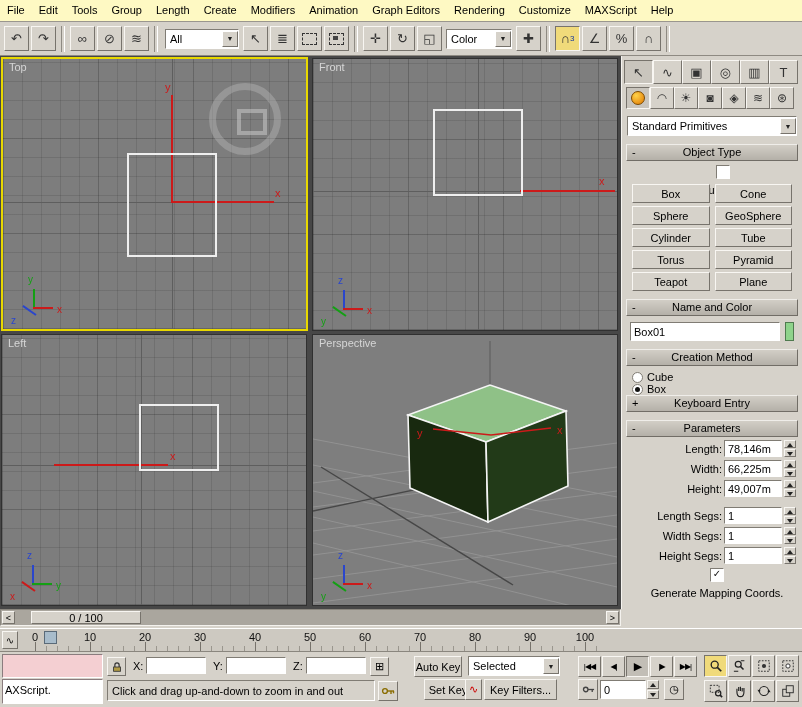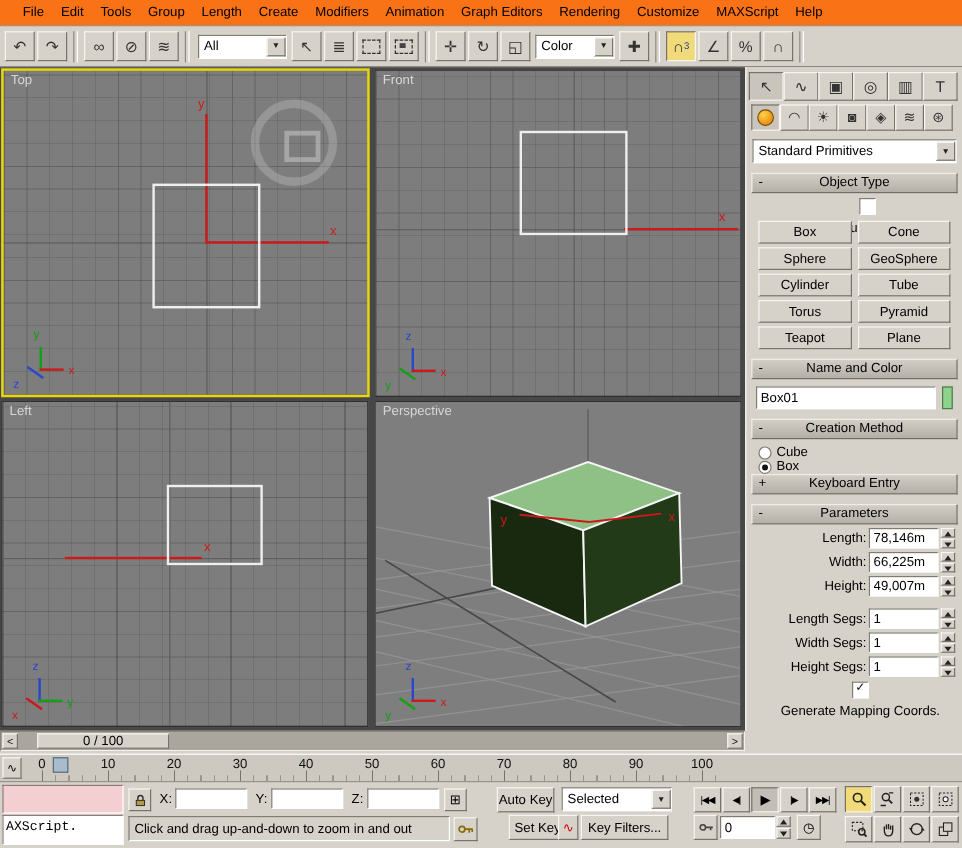--- a/index.html
+++ b/index.html
@@ -1,19 +1,19 @@
 <!DOCTYPE html>
 <html><head>
 <meta charset="utf-8">
 <style>
   html,body{margin:0;padding:0;background:#555;}
   .app{position:relative;width:802px;height:707px;background:#d6d2ca;font-family:"Liberation Sans",sans-serif;font-size:11px;color:#000;overflow:hidden;user-select:none;}
 
   
-  .menubar{position:absolute;left:0;top:0;width:802px;height:22px;display:flex;align-items:center;padding-left:12px;background:#f97316;border-bottom:1px solid #9a968e;box-sizing:border-box;}
+  .menubar{position:absolute;left:0;top:0;width:802px;height:22px;display:flex;align-items:center;padding-left:0;background:#fef9c3;border-bottom:1px solid #9a968e;box-sizing:border-box;}
   .menu-item{padding:0 7px;line-height:21px;white-space:nowrap;}
 
   
   .toolbar{position:absolute;left:0;top:22px;width:802px;height:34px;display:flex;align-items:center;padding:0 3px;background:#d6d2ca;border-bottom:1px solid #8e8a82;box-sizing:border-box;}
   .tbtn{width:25px;height:25px;display:flex;align-items:center;justify-content:center;background:#d6d2ca;border:1px solid;border-color:#f8f6f2 #77736c #77736c #f8f6f2;margin:0 1px;font-size:13px;color:#333;box-sizing:border-box;}
   .tbtn.snap-on{background:#f0da7a;border-color:#77736c #f8f6f2 #f8f6f2 #77736c;}
   .tbtn sup{font-size:8px;color:#1436a0;}
   .tsep{width:2px;height:26px;border-left:1px solid #8e8a82;border-right:1px solid #ffffff;margin:0 4px;}
   .dd{height:20px;background:#fff;border:1px solid;border-color:#807c74 #fff #fff #807c74;display:flex;align-items:center;margin:0 3px;box-sizing:border-box;}
   .dd .dd-text{flex:1;padding:0 4px;white-space:nowrap;overflow:hidden;}
@@ -98,21 +98,21 @@
   .plabel{text-align:right;}
   .pfield{width:58px;height:17px;}
   .spin{width:12px;height:17px;display:flex;flex-direction:column;gap:1px;}
   .s-up,.s-dn{flex:1;background:#d6d2ca;border:1px solid;border-color:#f8f6f2 #77736c #77736c #f8f6f2;position:relative;box-sizing:border-box;}
   .s-up::after{content:"";position:absolute;left:2px;top:2px;border-left:3px solid transparent;border-right:3px solid transparent;border-bottom:4px solid #222;}
   .s-dn::after{content:"";position:absolute;left:2px;top:2px;border-left:3px solid transparent;border-right:3px solid transparent;border-top:4px solid #222;}
 
   
   .statusbar{position:absolute;left:0;top:652px;width:802px;height:55px;background:#d6d2ca;}
   .listener-pink{position:absolute;left:2px;top:2px;width:101px;height:24px;background:#f4cfd2;border:1px solid;border-color:#8a7c7e #fff #fff #8a7c7e;box-sizing:border-box;}
-  .listener-white{position:absolute;left:2px;top:27px;width:101px;height:25px;background:#fff;border:1px solid;border-color:#8a7c7e #fff #fff #8a7c7e;font-family:Liberation Mono, monospace;font-size:11px;padding:4px 2px;box-sizing:border-box;overflow:hidden;}
+  .listener-white{position:absolute;left:2px;top:27px;width:101px;height:25px;background:#fff;border:1px solid;border-color:#8a7c7e #fff #fff #8a7c7e;font-family:Liberation Sans, sans-serif;font-size:11px;padding:4px 2px;box-sizing:border-box;overflow:hidden;}
   .sb-btn{position:absolute;width:19px;height:19px;background:#d6d2ca;border:1px solid;border-color:#f8f6f2 #77736c #77736c #f8f6f2;display:flex;align-items:center;justify-content:center;box-sizing:border-box;}
   .sb-label{position:absolute;top:8px;}
   .sb-input{position:absolute;top:5px;width:60px;height:17px;}
   .prompt{position:absolute;left:107px;top:28px;width:268px;height:21px;border:1px solid;border-color:#807c74 #fff #fff #807c74;display:flex;align-items:center;padding:0 4px;box-sizing:border-box;white-space:nowrap;overflow:hidden;}
   .stdbtn{position:absolute;background:#d6d2ca;border:1px solid;border-color:#f8f6f2 #77736c #77736c #f8f6f2;display:flex;align-items:center;justify-content:center;box-sizing:border-box;}
   .pb{font-size:8px;letter-spacing:-1px;}
   .pb.pressed{border-color:#77736c #f8f6f2 #f8f6f2 #77736c;background:#c2beb6;}
   .nvbtn{position:absolute;width:23px;height:22px;background:#d6d2ca;border:1px solid;border-color:#f8f6f2 #77736c #77736c #f8f6f2;display:flex;align-items:center;justify-content:center;box-sizing:border-box;}
   .nvbtn.active{background:#f0da7a;border-color:#77736c #f8f6f2 #f8f6f2 #77736c;}
   .dd-abs{position:absolute;}

